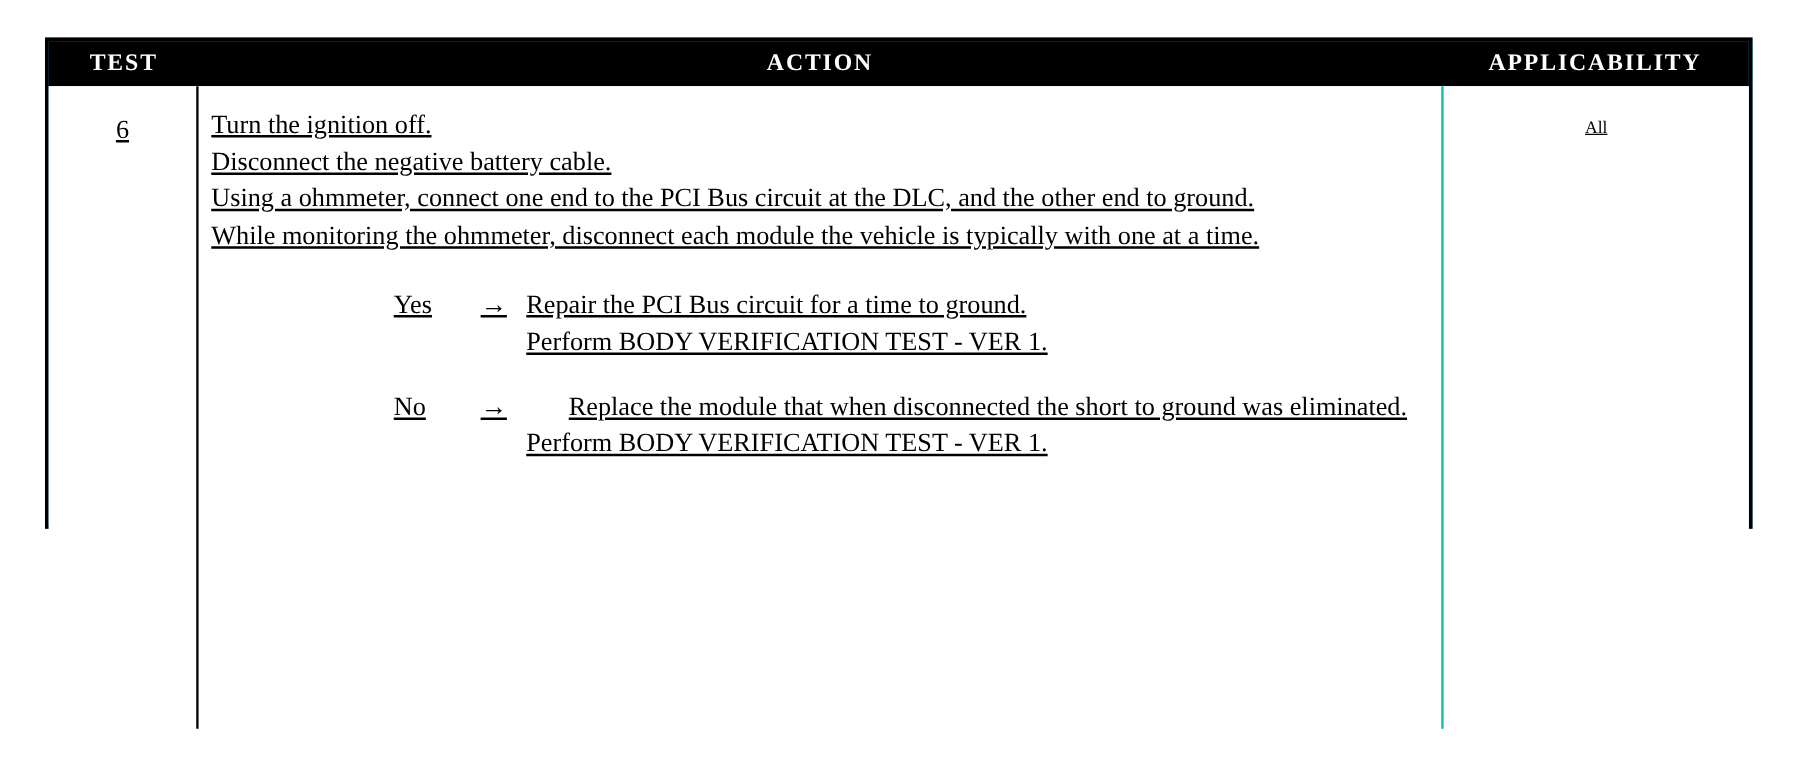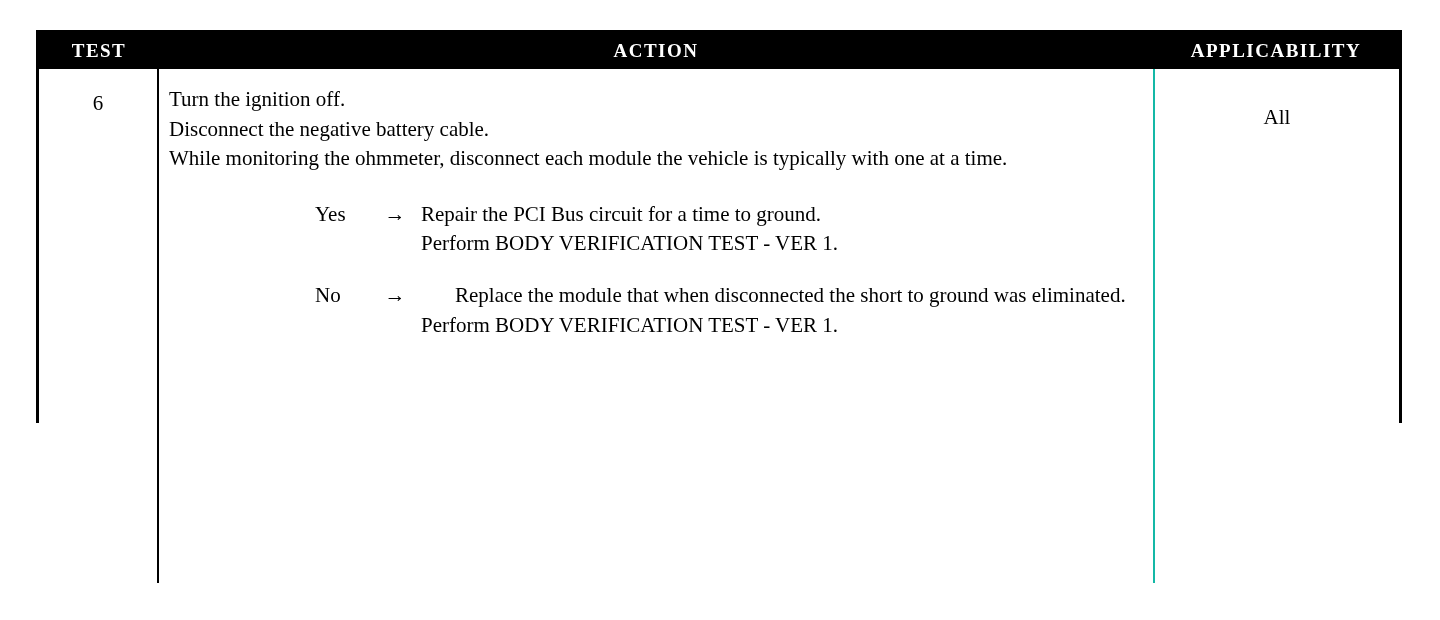--- a/index.html
+++ b/index.html
@@ -25,20 +25,21 @@
   
   .table-frame {
     position: absolute;
     left: 36px;
     top: 30px;
     width: 1366px;
     height: 393px;
     border: 3px solid #000000;
     box-sizing: border-box;
     background: #0ea5e9;
+    text-decoration: underline;
   }
 
   
   .header-row {
     display: flex;
     height: 36px;
     background: #000000;
     color: #ffffff;
     box-sizing: border-box;
   }
@@ -80,22 +81,22 @@
   .cell-action {
     flex: 1 1 auto;
     border-right: 2px solid #14b8a6;
     padding: 16px 4px 0 10px;
     font-size: 21px;
     line-height: 1.41;
   }
   .cell-applicability {
     width: 244px;
     text-align: center;
-    padding-top: 36px;
-    font-size: 21px;
+    padding-top: 26px;
+    font-size: 14px;
   }
 
   .action-line {
     margin: 0;
     white-space: normal;
   }
   .action-line.justify {
     text-align: justify;
     text-align-last: left;
   }
@@ -154,20 +155,21 @@
       <div class="header-cell hc-applicability">APPLICABILITY</div>
     </div>
 
     <div class="body-row">
 
       <div class="cell cell-test">6</div>
 
       <div class="cell cell-action">
         <p class="action-line">Turn the ignition off.</p>
         <p class="action-line">Disconnect the negative battery cable.</p>
+        <p class="action-line justify">Using a ohmmeter, connect one end to the PCI Bus circuit at the DLC, and the other end to ground.</p>
         <p class="action-line justify">While monitoring the ohmmeter, disconnect each module the vehicle is typically with one at a time.</p>
 
         <div class="branches">
 
           <div class="branch">
             <div class="branch-label">Yes</div>
             <div class="branch-arrow">→</div>
             <div class="branch-text">
               <span class="sub">Repair the PCI Bus circuit for a time to ground.</span>
               <span class="sub">Perform BODY VERIFICATION TEST - VER 1.</span>

